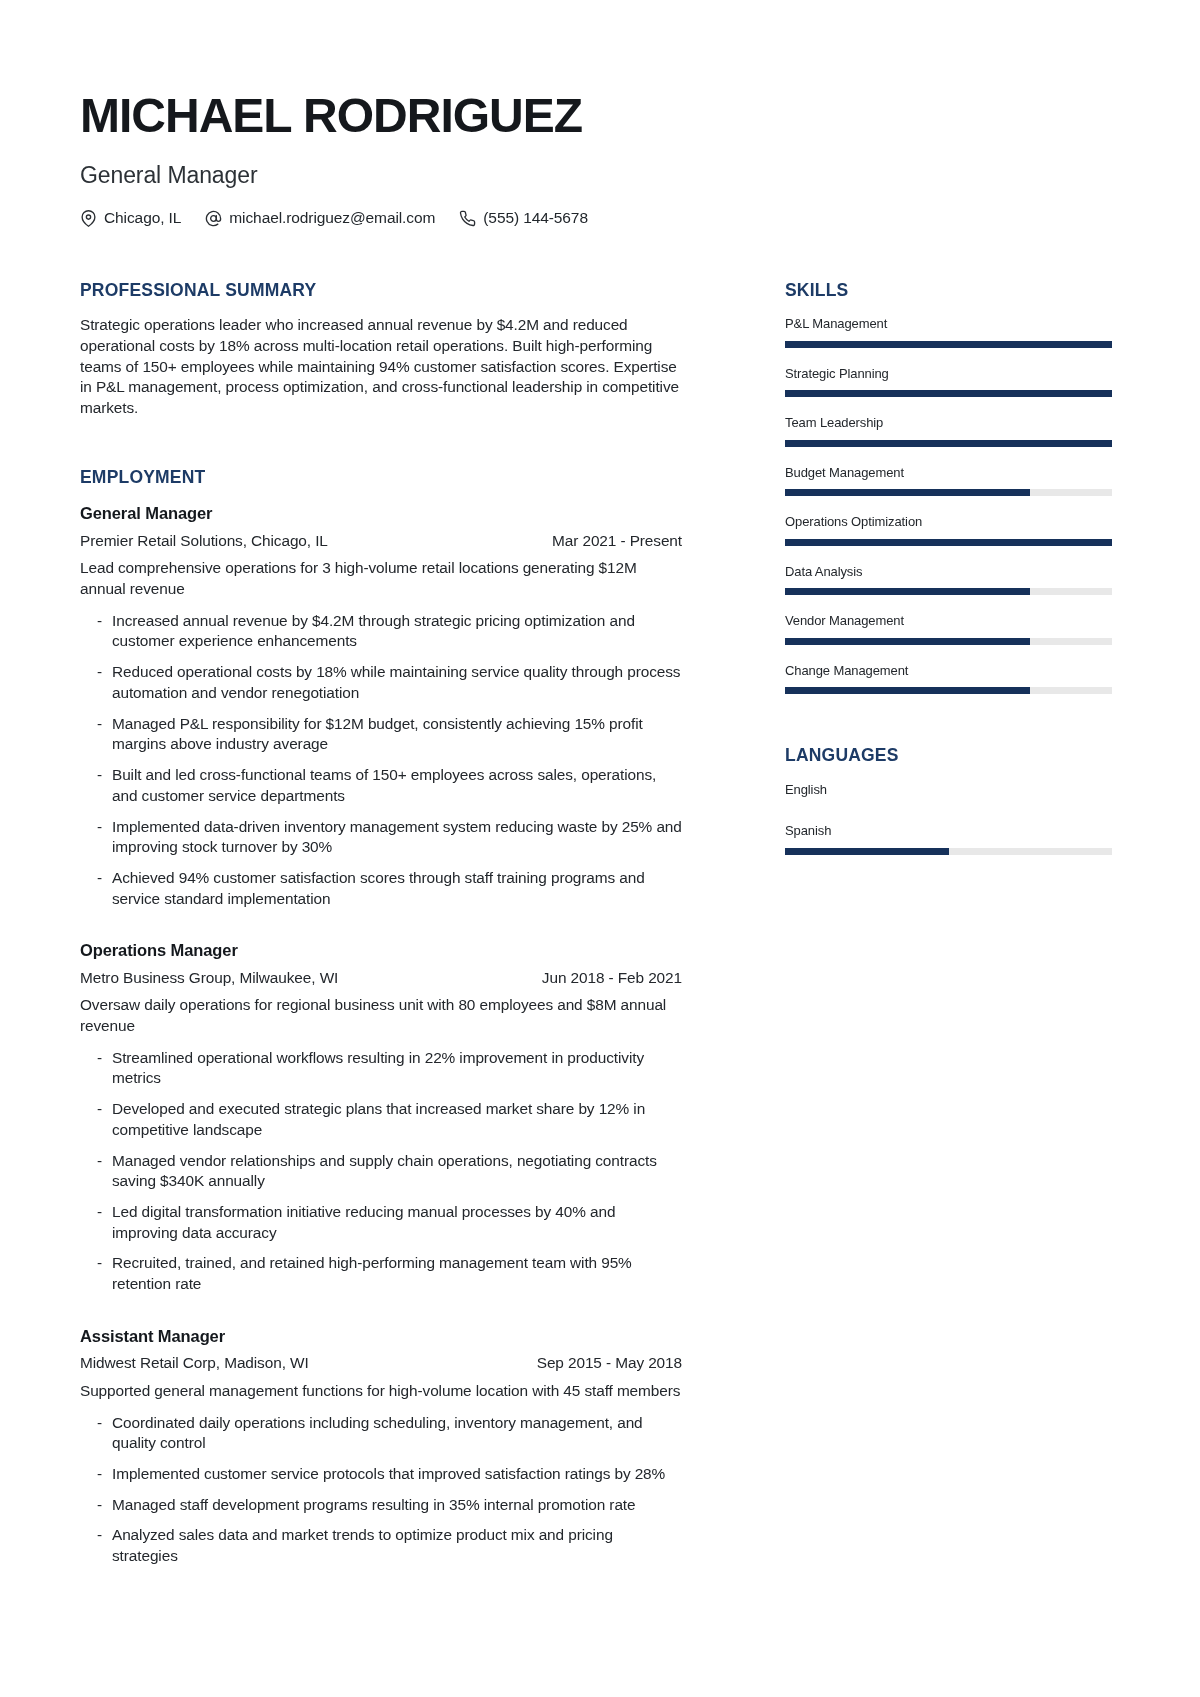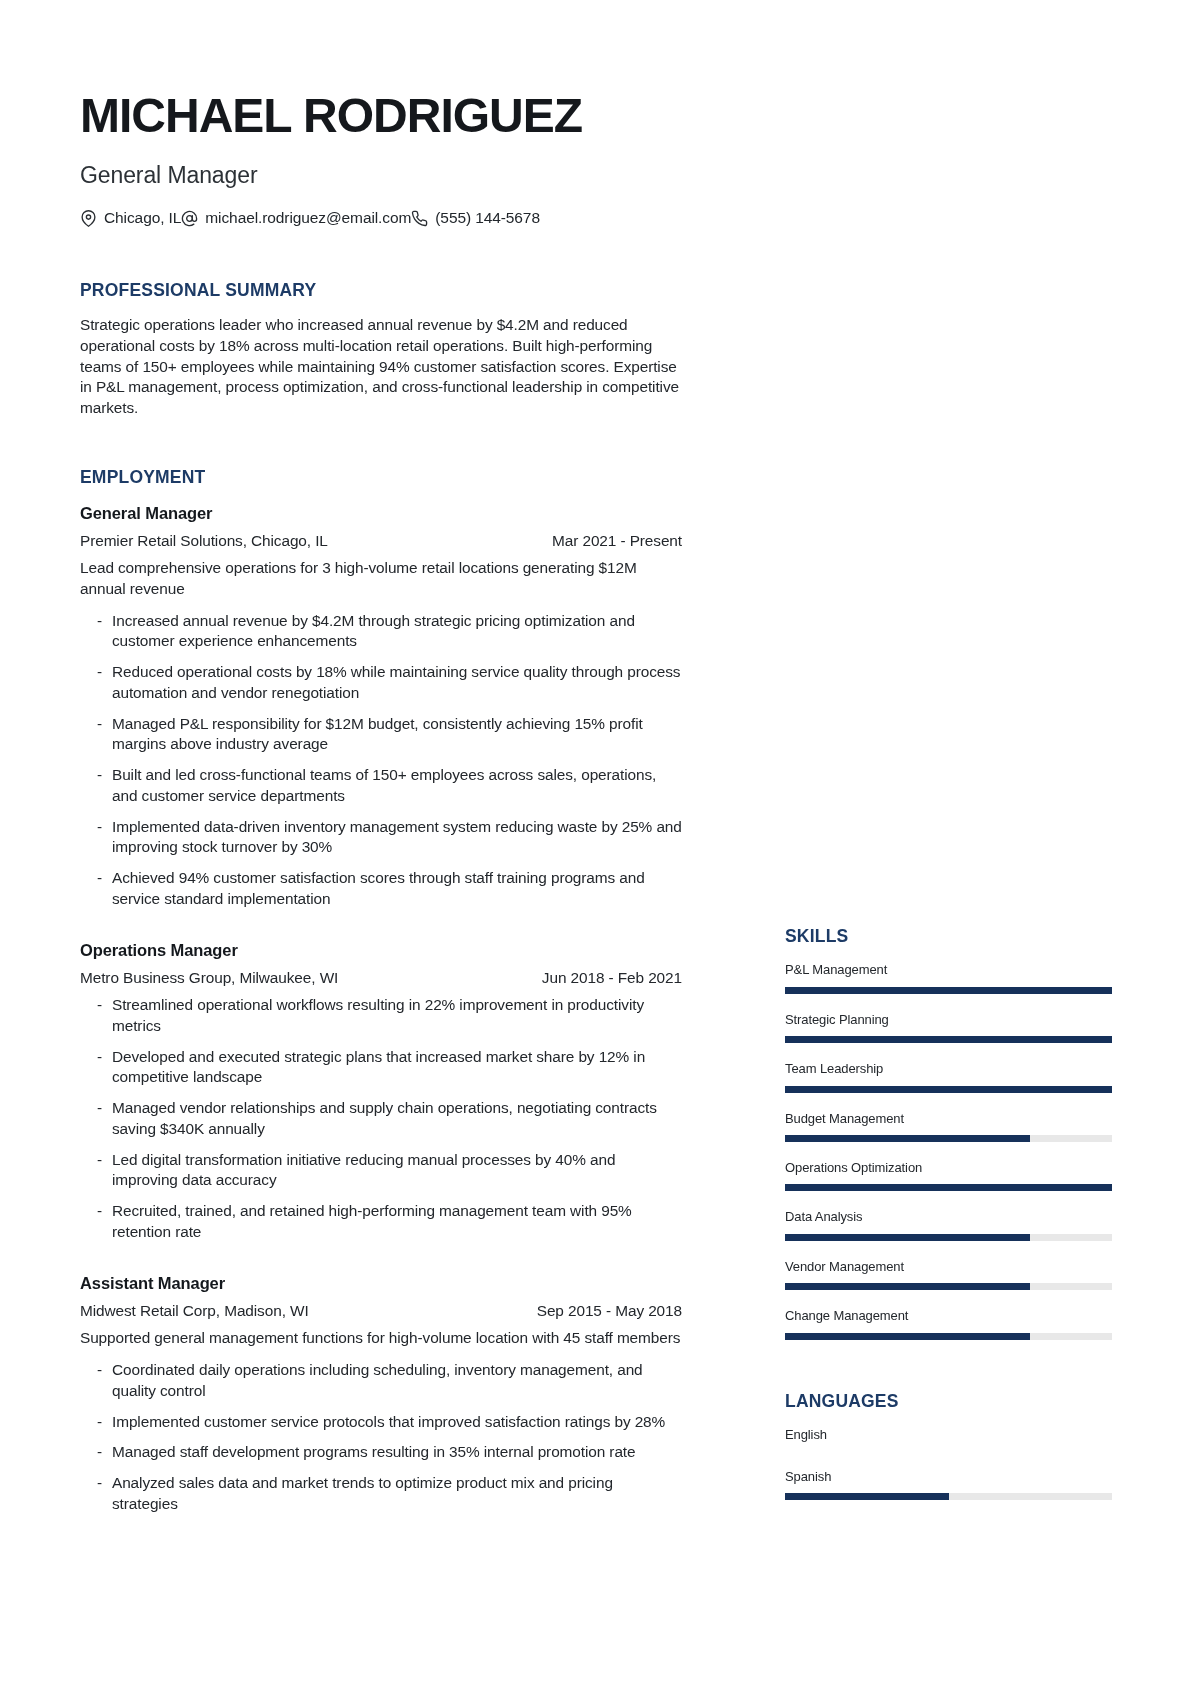--- a/index.html
+++ b/index.html
@@ -13,28 +13,28 @@
   }
   .page { width: 1200px; height: 1697px; padding: 92px 88px 0 80px; border-radius: 29px; }
 
   
   .name {
     font-size: 48px; line-height: 1.0; font-weight: 700;
     letter-spacing: -1px; color: #15181c; margin: 0;
   }
   .candidate-title { font-size: 23px; color: #2c3136; margin-top: 20px; }
   .contact-row {
-    margin-top: 17px; display: flex; align-items: center; 
+    margin-top: 17px; display: flex; align-items: center; gap: 24px;
     font-size: 15.5px; color: #22272c;
   }
   .contact-item { display: flex; align-items: center; gap: 7px; }
   .contact-item svg { display: block; width: 17px; height: 17px; stroke: #2a2e33; }
 
   
-  .columns { display: flex; margin-top: 50px; align-items: flex-end; }
+  .columns { display: flex; margin-top: 50px; }
   .left-col { width: 602px; flex: none; }
   .right-col { width: 327px; flex: none; margin-left: auto; }
 
   h2.sec {
     font-size: 17.5px; font-weight: 700; color: var(--accent, #1d3b66);
     letter-spacing: 0.2px; margin: 0 0 13px 0;
   }
   .summary-text { margin: 0; }
 
   .employment-sec { margin-top: 47px; }
@@ -138,20 +138,21 @@
                   <span class="btxt">Achieved 94% customer satisfaction scores through staff training programs and service standard implementation</span>
                 </li>
               </ul>
             </article>
             <article class="job">
               <h3>Operations Manager</h3>
               <div class="company-row">
                 <span>Metro Business Group, Milwaukee, WI</span>
                 <span>Jun 2018 - Feb 2021</span>
               </div>
+              <p class="job-desc">Oversaw daily operations for regional business unit with 80 employees and $8M annual revenue</p>
               <ul class="bullets">
                 <li>
                   <span class="dash">-</span>
                   <span class="btxt">Streamlined operational workflows resulting in 22% improvement in productivity metrics</span>
                 </li>
                 <li>
                   <span class="dash">-</span>
                   <span class="btxt">Developed and executed strategic plans that increased market share by 12% in competitive landscape</span>
                 </li>
                 <li>

